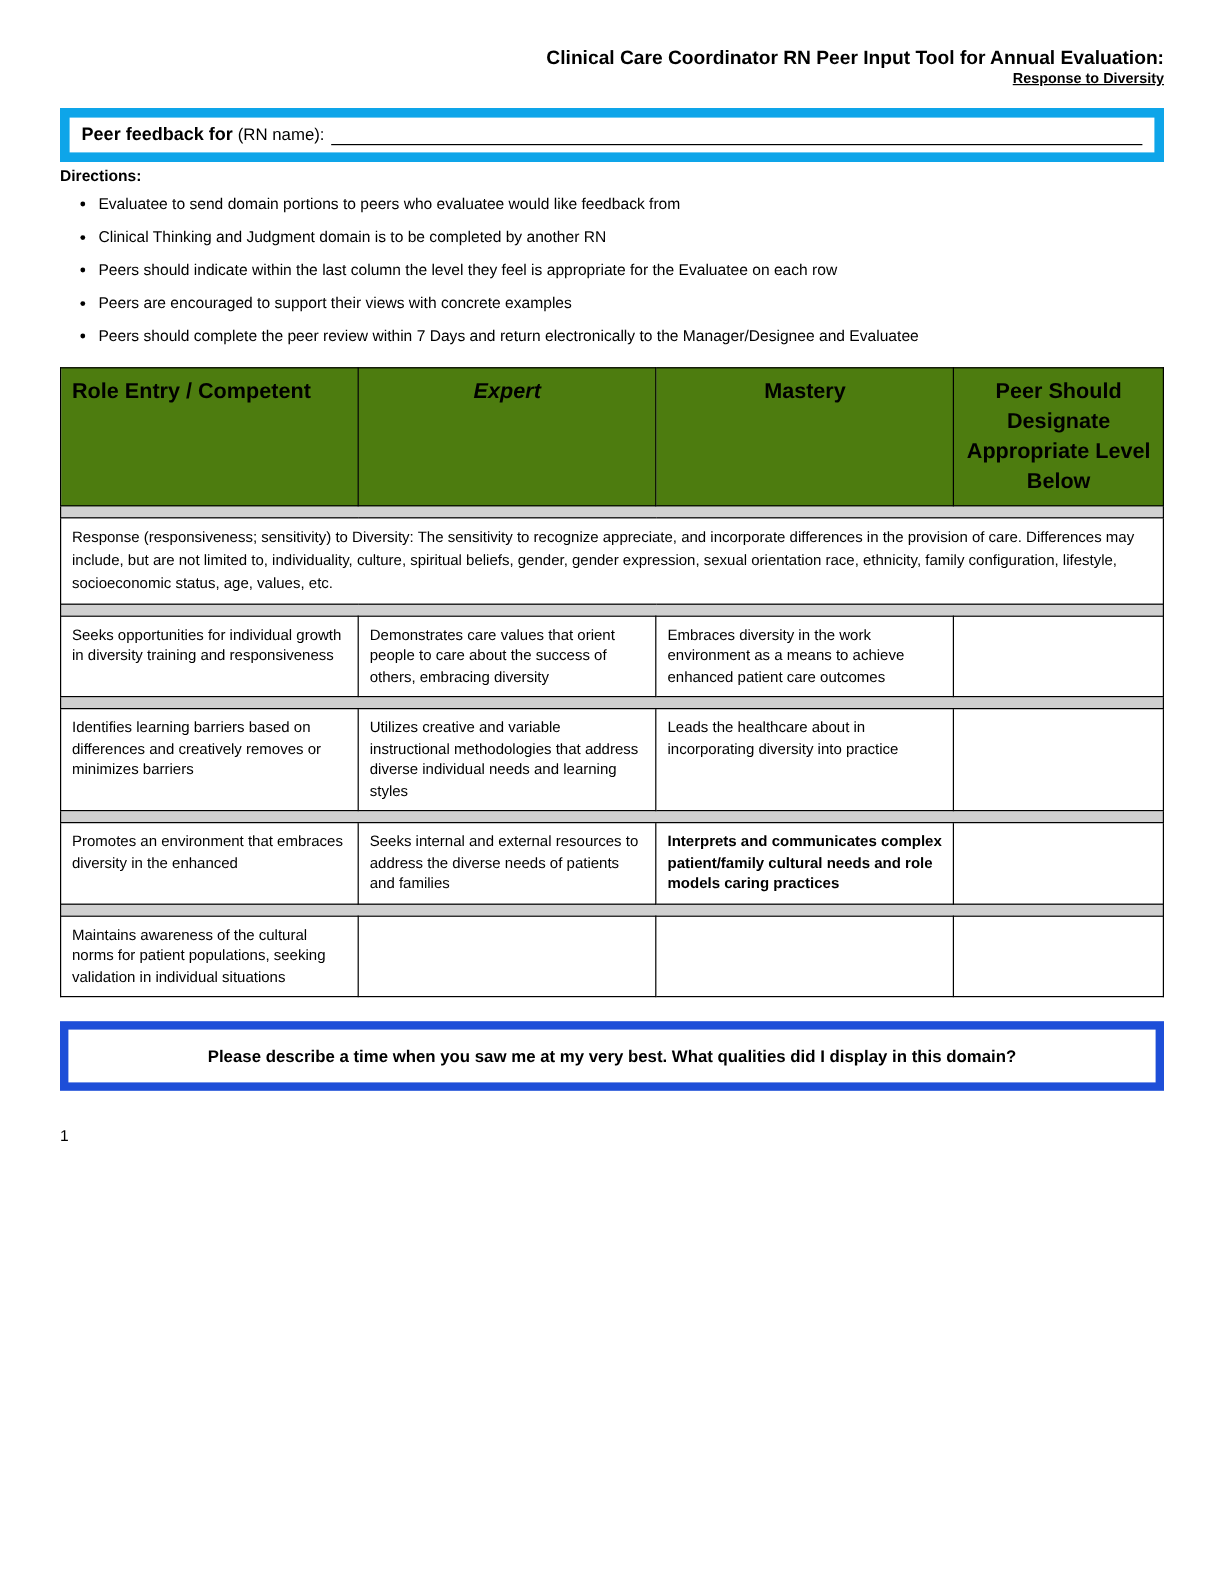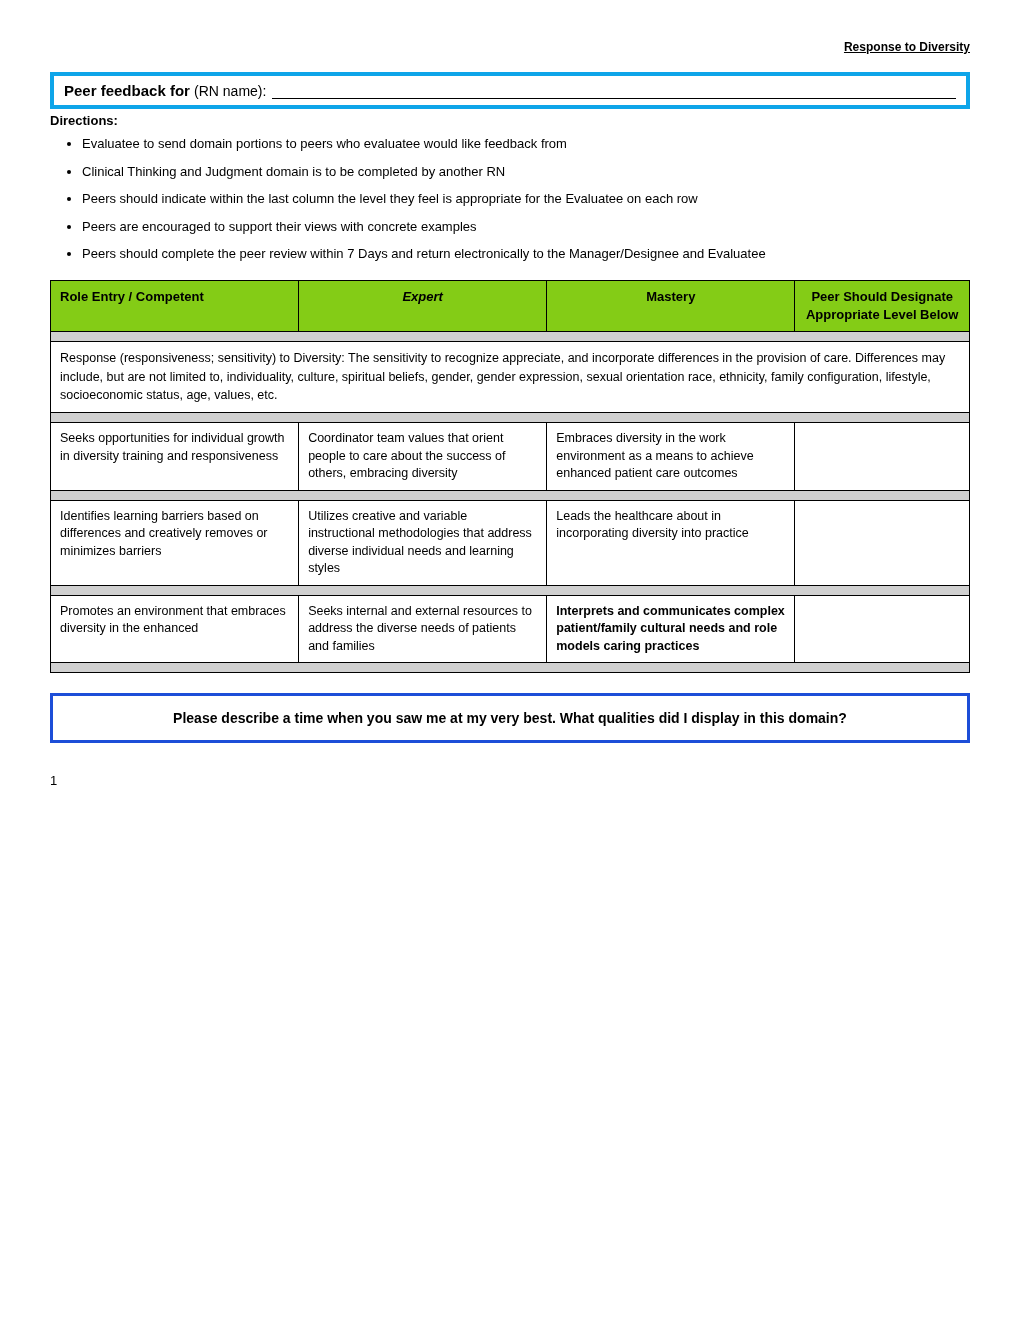--- a/index.html
+++ b/index.html
@@ -30,21 +30,21 @@
 
     .page-header .sub-title {
       font-size: 12px;
       font-weight: bold;
       text-decoration: underline;
     }
 
     .peer-feedback-row {
       display: flex;
       align-items: center;
-      border: 4px solid #0ea5e9;
+      border: 8px solid #0ea5e9;
       padding: 6px 10px;
       margin-bottom: 4px;
     }
 
     .peer-feedback-label {
       font-size: 15px;
       font-weight: bold;
       white-space: nowrap;
       margin-right: 6px;
     }
@@ -92,24 +92,24 @@
     .eval-table th,
     .eval-table td {
       border: 1px solid #000;
       padding: 7px 9px;
       vertical-align: top;
       font-size: 12.5px;
       line-height: 1.4;
     }
 
     .eval-table thead th {
-      background: #84cc16;
+      background: #4d7c0f;
       font-weight: bold;
       text-align: center;
-      font-size: 13px;
+      font-size: 18px;
     }
 
     .eval-table thead th.left-align {
       text-align: left;
     }
 
     .col-entry { width: 27%; }
     .col-expert { width: 27%; font-style: italic; }
     .col-mastery { width: 27%; }
     .col-peer { width: 19%; }
@@ -124,37 +124,38 @@
     }
 
     .gray-row td {
       background: #d0d0d0;
       border: 1px solid #000;
       height: 10px;
       padding: 4px;
     }
 
     .bottom-box {
-      border: 3px solid #1d4ed8;
+      border: 7px solid #1d4ed8;
       padding: 14px 12px;
       text-align: center;
       font-size: 14px;
       font-weight: bold;
       margin-bottom: 18px;
     }
 
     .page-number {
       font-size: 13px;
       margin-top: 30px;
     }
   </style>
 </head>
 <body>
 
 <div class="page-header">
+  <div class="main-title">Clinical Care Coordinator RN Peer Input Tool for Annual Evaluation:</div>
   <div class="sub-title">Response to Diversity</div>
 </div>
 
 <div class="peer-feedback-row">
   <span class="peer-feedback-label">
     <span>Peer feedback for</span>
     <span class="peer-feedback-sub">(RN name):</span>
   </span>
   <input class="peer-feedback-input" type="text" style="">
 </div>
@@ -189,21 +190,21 @@
         <strong>Response (responsiveness; sensitivity) to Diversity:</strong><span> The sensitivity to recognize appreciate, and incorporate differences in the provision of care.  Differences may include, but are not limited to, individuality, culture, spiritual beliefs, gender, gender expression, sexual orientation race, ethnicity, family configuration, lifestyle, socioeconomic status, age, values, etc.</span>
       </td>
     </tr>
 
     <tr class="gray-row">
       <td colspan="4"></td>
     </tr>
 
     <tr>
       <td>Seeks opportunities for individual growth in diversity training and responsiveness</td>
-      <td>Coordinator team values that orient people to care about the success of others, embracing diversity</td>
+      <td>Demonstrates care values that orient people to care about the success of others, embracing diversity</td>
       <td>Embraces diversity in the work environment as a means to achieve enhanced patient care outcomes</td>
       <td></td>
     </tr>
 
     <tr class="gray-row">
       <td colspan="4"></td>
     </tr>
 
     <tr>
       <td>Identifies learning barriers based on differences and creatively removes or minimizes barriers</td>
@@ -222,20 +223,26 @@
       <td>
         <strong>Interprets and communicates complex patient/family cultural needs and role models caring practices</strong>
       </td>
       <td></td>
     </tr>
 
     <tr class="gray-row">
       <td colspan="4"></td>
     </tr>
 
+    <tr>
+      <td>Maintains awareness of the cultural norms for patient populations, seeking validation in individual situations</td>
+      <td></td>
+      <td></td>
+      <td></td>
+    </tr>
   </tbody>
 </table>
 
 <div class="bottom-box">
   <span>Please describe a time when you saw me at my very best.  What qualities did I display in this domain?</span>
 </div>
 
 <div class="page-number">1</div>
 
 </body></html>

